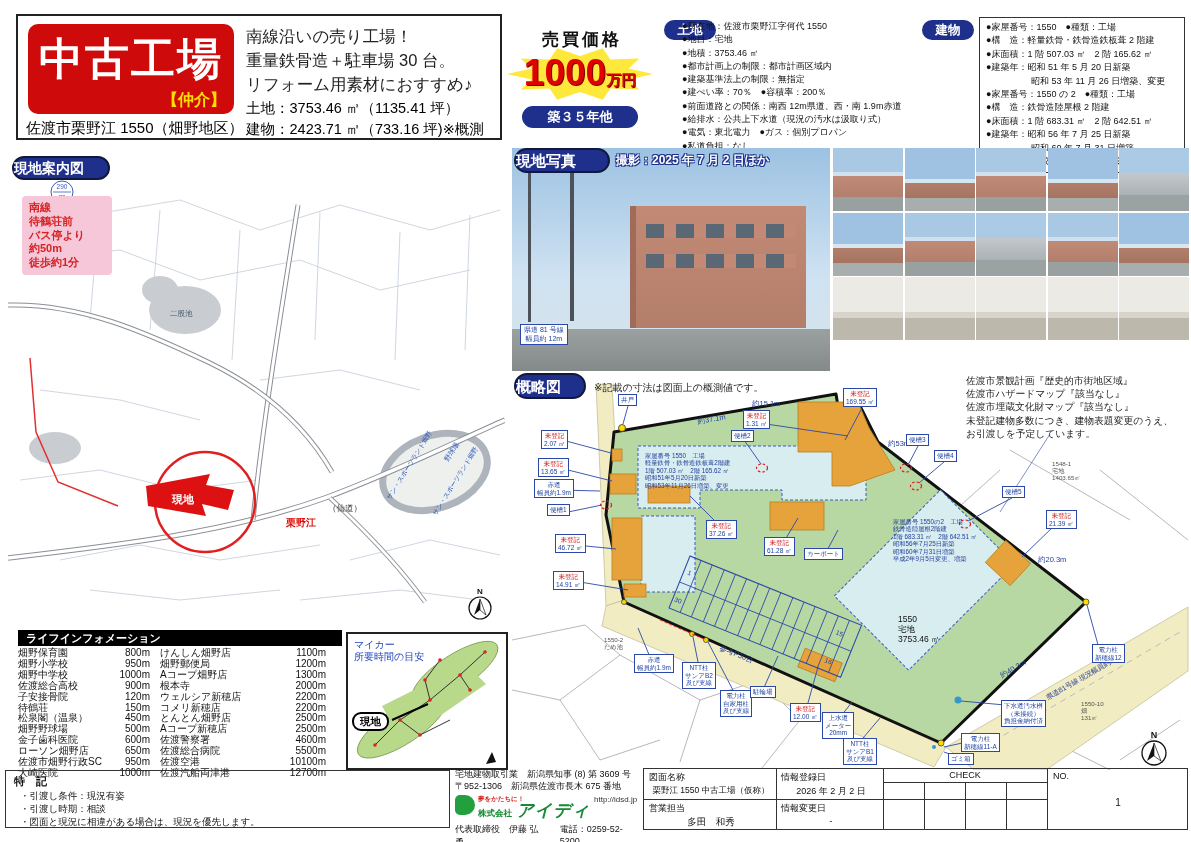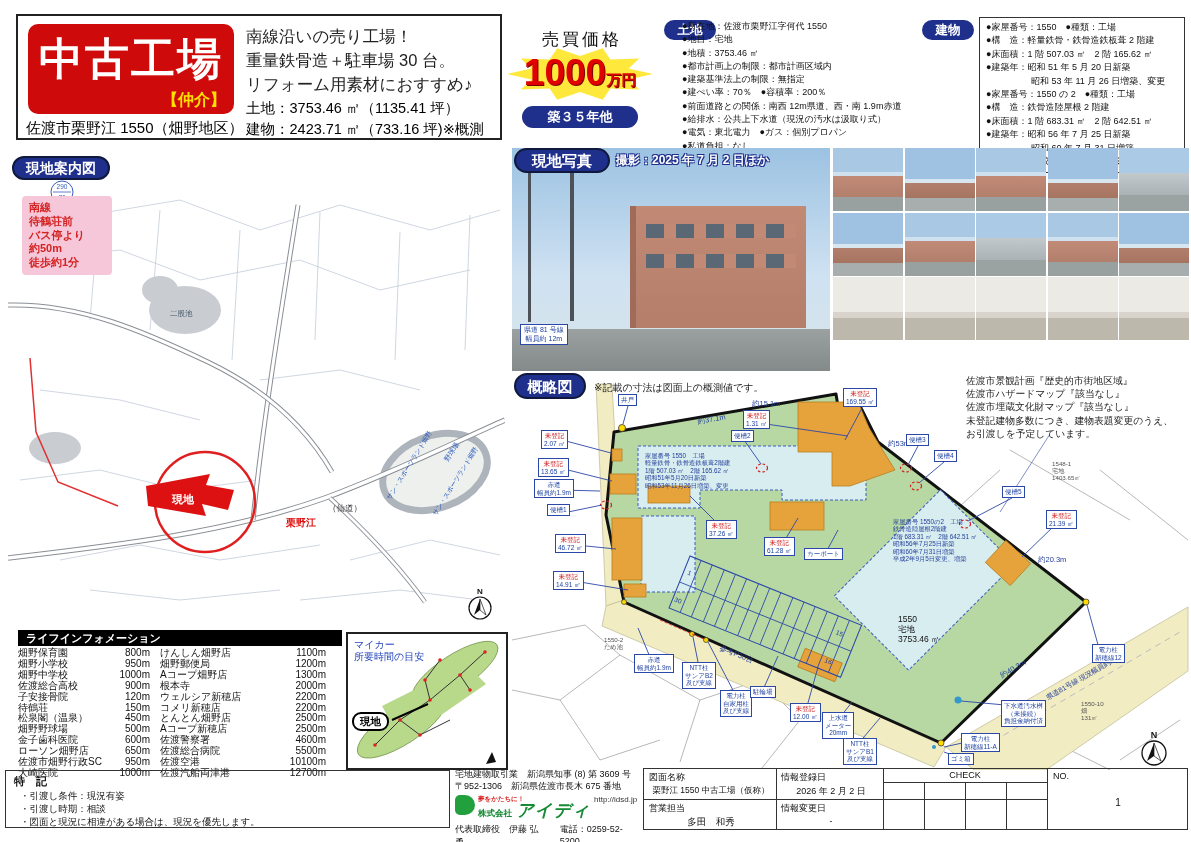--- a/index.html
+++ b/index.html
@@ -7,35 +7,35 @@
   #page{position:relative;width:1191px;height:842px;background:#fff;overflow:hidden;margin:0 auto}
   .abs{position:absolute}
   .pre{white-space:pre-line}
   
   .hd-box{left:16px;top:14px;width:486px;height:126px;border:2px solid #222}
   .title-red{left:26px;top:22px;width:206px;height:90px;background:#cf0a0a;border-radius:10px;color:#fff}
   .title-red .t{position:absolute;left:0;top:2px;width:100%;text-align:center;font-size:44px;font-weight:bold;letter-spacing:2px;line-height:66px}
   .title-red .b{position:absolute;right:8px;bottom:3px;color:#ffe100;font-size:16px;font-weight:bold}
   .hd-catch{left:244px;top:22px;font-size:16.5px;line-height:24px;color:#222;font-weight:500}
   
-  .price-label{left:524px;top:28px;width:116px;text-align:center;font-size:17px;font-weight:normal;letter-spacing:3px;color:#111}
+  .price-label{left:524px;top:28px;width:116px;text-align:center;font-size:17px;font-weight:bold;letter-spacing:3px;color:#111}
   .burst{left:504px;top:44px;width:152px;height:60px;background:#ffe83c;
     clip-path:polygon(98% 50%,82% 59%,89% 76%,70% 74%,65% 93%,50% 80%,35% 93%,30% 74%,11% 76%,18% 59%,2% 50%,18% 41%,11% 24%,30% 26%,35% 7%,50% 20%,65% 7%,70% 26%,89% 24%,82% 41%)}
   .burst-text{left:504px;top:50px;width:152px;text-align:center;color:#e00000;font-weight:bold;font-size:37px;line-height:46px;text-shadow:1px 1px 0 #7a0000}
   .burst-text small{font-size:15px;font-weight:bold}
   .age-pill{left:522px;top:106px;width:116px;height:22px;background:#1e2f8c;color:#fff;border-radius:11px;font-size:13px;font-weight:bold;text-align:center;line-height:22px}
   
   .tag-pill{background:#1e2f8c;color:#fff;border-radius:11px;font-weight:bold;text-align:center}
   .land-pill{left:664px;top:20px;width:52px;height:20px;font-size:12.5px;line-height:20px}
   .bldg-pill{left:922px;top:20px;width:52px;height:20px;font-size:12.5px;line-height:20px}
   .land-list{left:682px;top:20px;width:240px;font-size:9px;line-height:13.3px;color:#111}
   .bldg-box{left:979px;top:17px;width:206px;height:156px;border:1px solid #333;padding:3px 6px}
   .bldg-list{font-size:9px;line-height:13.4px;color:#111}
   
-  .sec-pill{background:#1e2f8c;color:#fff;border:2px solid #10183c;border-radius:14px;font-weight:bold;text-align:center}
+  .sec-pill{background:#1e2f8c;color:#fff;border:2px solid #10183c;border-radius:14px;font-weight:bold;text-align:left}
   .map-pill{left:12px;top:156px;width:98px;height:24px;font-size:14px;line-height:21px}
   .photo-pill{left:514px;top:148px;width:96px;height:25px;font-size:15px;line-height:22px;z-index:6}
   .sketch-pill{left:514px;top:373px;width:72px;height:26px;font-size:15px;line-height:23px;z-index:6}
   .photo-note{left:616px;top:152px;font-size:12px;font-weight:bold;color:#fff;z-index:6;
     text-shadow:1px 1px 0 #1e2f8c,-1px 1px 0 #1e2f8c,1px -1px 0 #1e2f8c,-1px -1px 0 #1e2f8c}
   .sketch-note{left:594px;top:381px;font-size:10px;color:#222;z-index:6}
   .side-notes{left:966px;top:374px;width:224px;font-size:9.8px;line-height:13.2px;color:#222;z-index:6}
   
   .access{left:22px;top:196px;width:90px;background:#f6c7d8;border-radius:4px;padding:5px 7px;color:#d42222;font-weight:bold;font-size:11px;line-height:13.8px;z-index:5}
   

